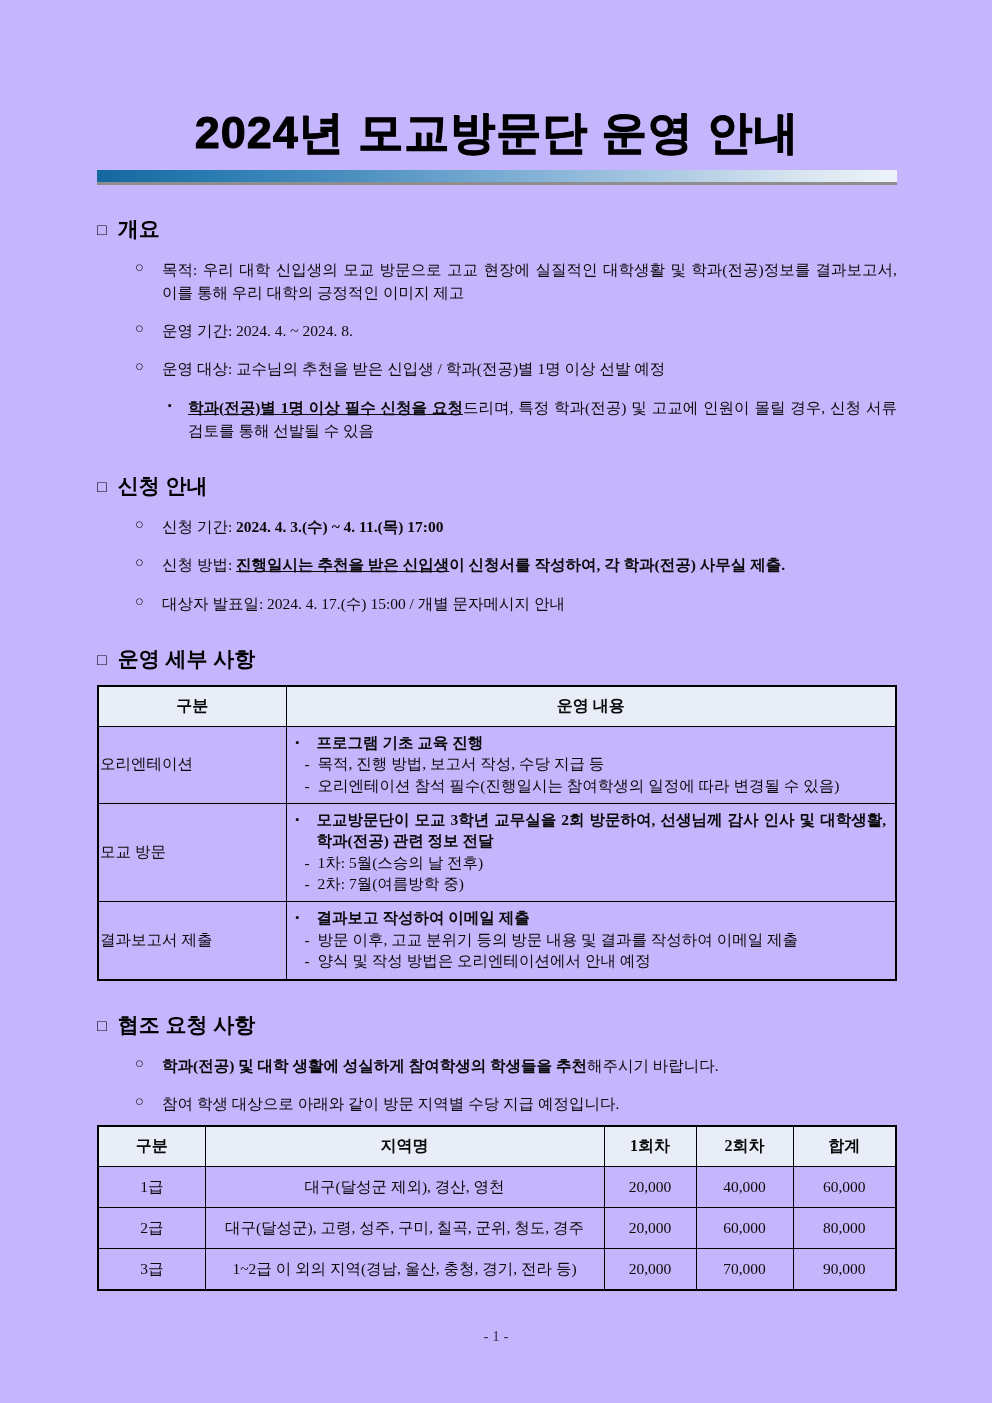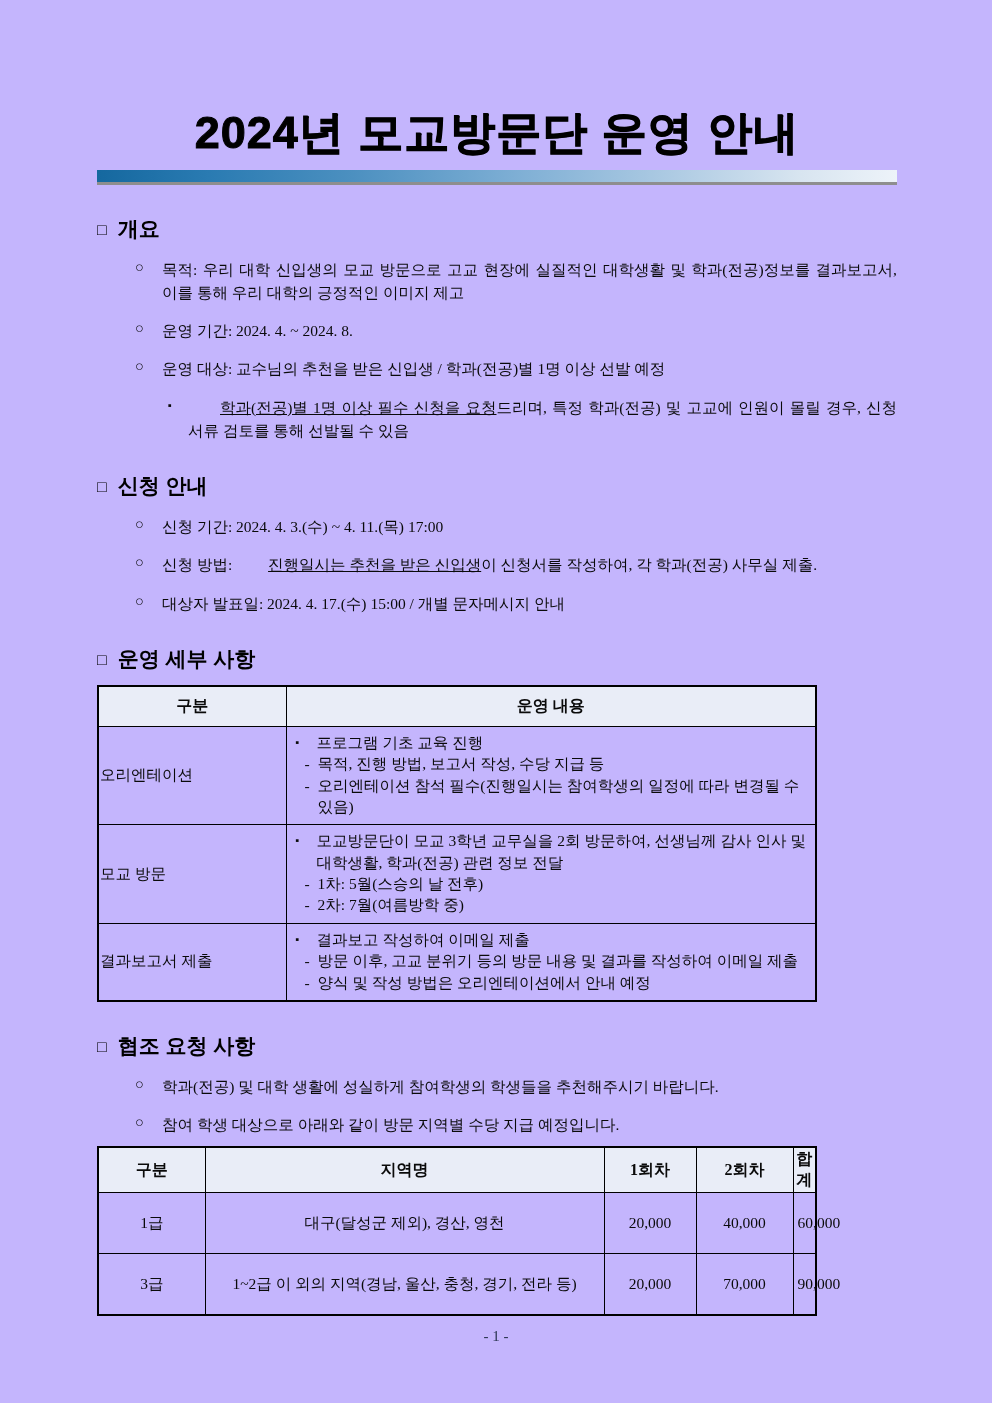--- a/index.html
+++ b/index.html
@@ -42,40 +42,40 @@
   .h1 .box { font-size:16px; font-weight:700; transform:translateY(-1px); }
 
   
   .items { margin:4px 0 0 38px; }
   .item { display:flex; margin-top:15px; font-size:15.5px; }
   .item .bullet { flex:none; width:27px; font-weight:700; font-size:14.5px; padding-top:1px; }
   .item .text { flex:1; text-align:justify; line-height:1.5; }
   .subitem { display:flex; margin:15px 0 0 33px; font-size:15.5px; }
   .subitem .bullet { flex:none; width:20px; font-size:11px; padding-top:3px; font-weight:700; }
   .subitem .text { flex:1; text-align:justify; line-height:1.5; }
-  .seg-b { font-weight:400; }
-  .seg-bu { font-weight:400; text-decoration:underline;margin-left:32px; }
-
-  
-  table { border-collapse:collapse; width:720px; margin-top:12px; table-layout:fixed;border-radius:6px; }
+  .seg-b { font-weight:700; }
+  .seg-bu { font-weight:700; text-decoration:underline; }
+
+  
+  table { border-collapse:collapse; width:800px; margin-top:12px; table-layout:fixed;border-radius:6px; }
   table, th, td { border:1.5px solid #000; }
   table { border-width:2.5px; border-style:solid; }
   th {
     background:#e9edf7;
     font-size:16px; font-weight:700;
     height:37px; text-align:center;
   }
   td { font-size:15.5px; vertical-align:middle; }
   .t1-label { text-align:left; }
   .t1-content { padding:5px 9px 7px 9px; line-height:1.38; }
   .t1-bullet-line { display:flex; font-weight:700; text-align:justify; }
   .t1-bullet-line .sq { flex:none; width:21px; font-size:11px; padding-top:3px; }
   .t1-sub-line { display:flex; margin-left:9px; }
   .t1-sub-line .dash { flex:none; width:13px; }
-  .t2 td { text-align:center; height:32px; padding:14px 4px; }
+  .t2 td { text-align:center; height:32px; padding:4px 4px; }
 
   
   .footer {
     position:absolute; left:0; right:0; top:1328px;
     text-align:center; font-size:15px; color:#2a3550;
     font-family:"Liberation Serif","DejaVu Serif",serif;
   }
 </style>
 </head>
 <body>
@@ -238,20 +238,27 @@
         </thead>
         <tbody>
           <tr>
             <td>1급</td>
             <td>대구(달성군 제외), 경산, 영천</td>
             <td>20,000</td>
             <td>40,000</td>
             <td>60,000</td>
           </tr>
           <tr>
+            <td>2급</td>
+            <td>대구(달성군), 고령, 성주, 구미, 칠곡, 군위, 청도, 경주</td>
+            <td>20,000</td>
+            <td>60,000</td>
+            <td>80,000</td>
+          </tr>
+          <tr>
             <td>3급</td>
             <td>1~2급 이 외의 지역(경남, 울산, 충청, 경기, 전라 등)</td>
             <td>20,000</td>
             <td>70,000</td>
             <td>90,000</td>
           </tr>
         </tbody>
       </table>
     </div>
 

